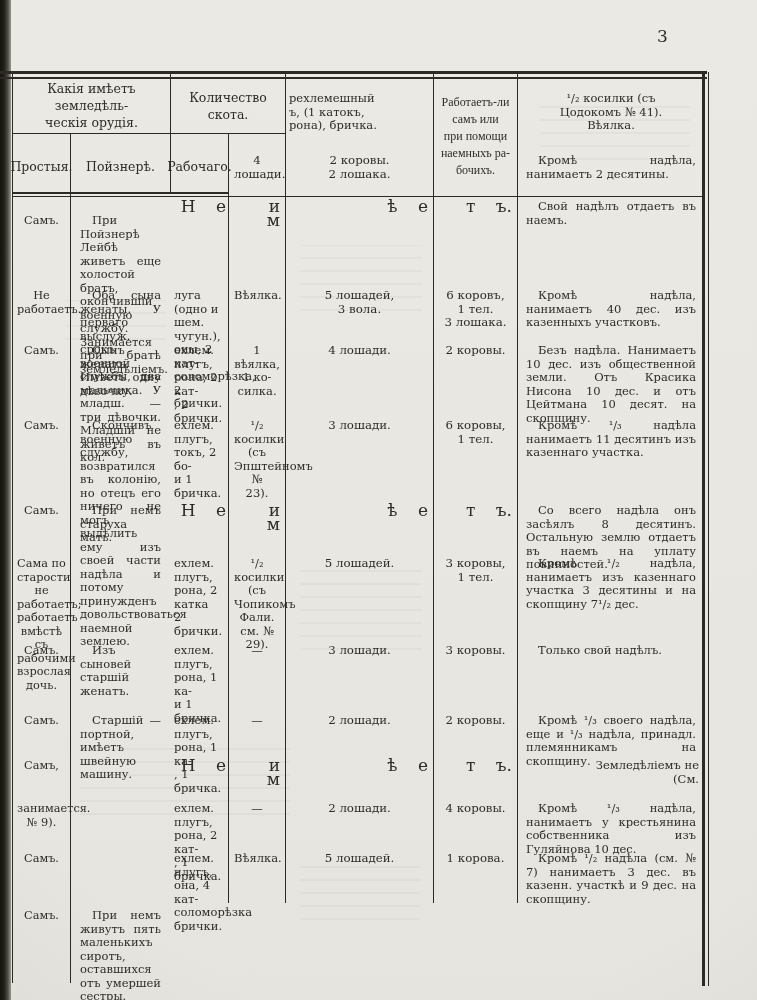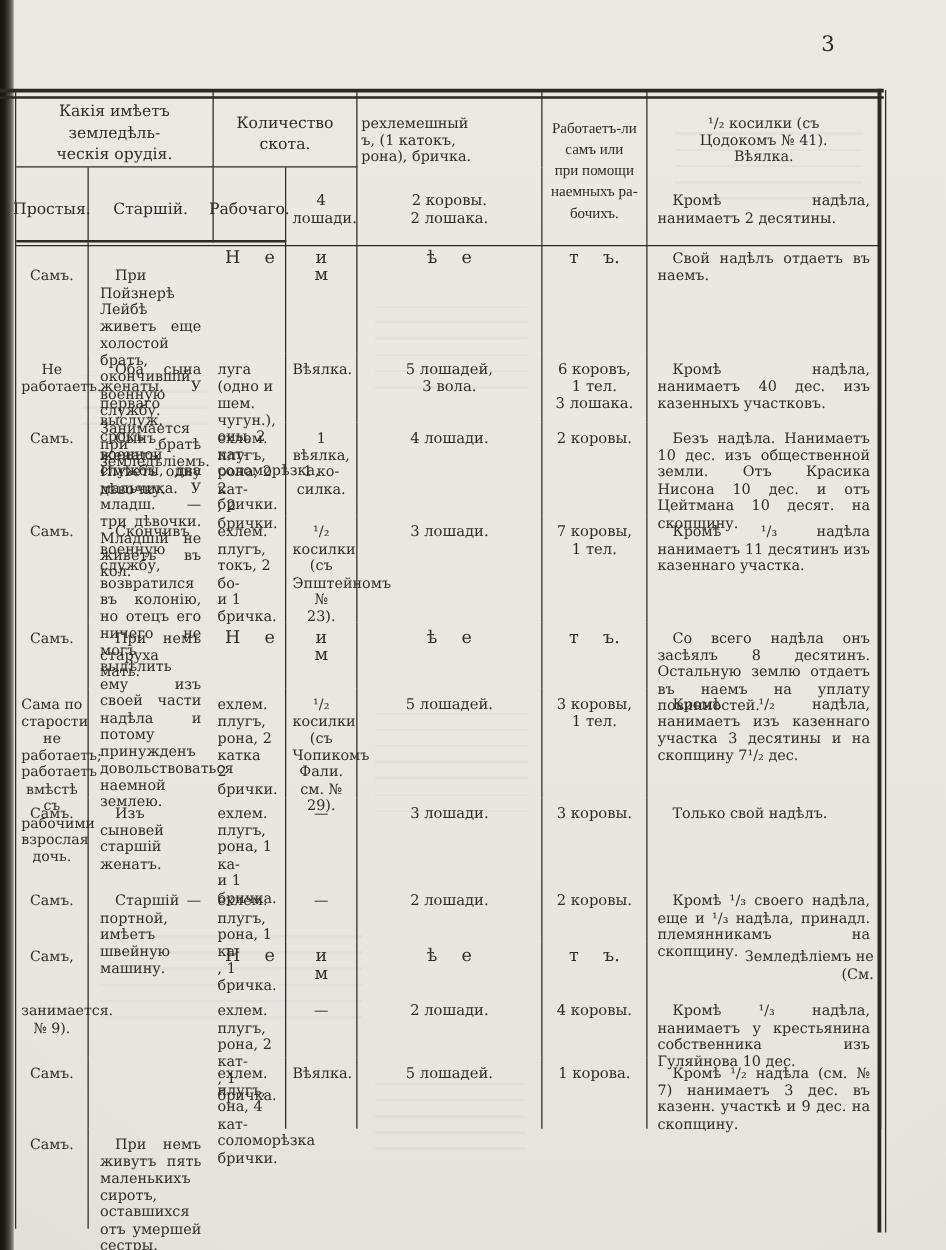--- a/index.html
+++ b/index.html
@@ -55,21 +55,21 @@
 
   
   .col1{padding-left:3px;padding-right:2px;white-space:pre-line;}
   .col2{text-align:center;white-space:pre-line;}
   .col3{text-align:center;white-space:pre-line;font-size:11.8px;}
   .col4{text-align:center;white-space:pre-line;font-size:11.8px;}
   .col5{text-align:justify;text-indent:12px;padding:6px 8px 0 8px;}
   .col6{text-align:center;padding:6px 4px 0 4px;font-size:11.3px;}
   .col7{text-align:justify;text-indent:12px;padding:6px 10px 0 9px;border-right:none;}
   
-  .sp{text-align:center;white-space:normal;word-spacing:15px;font-size:14px;text-indent:0;}
+  .sp{text-align:right;white-space:normal;word-spacing:15px;font-size:17px;text-indent:0;}
   .sp2{word-spacing:26px;}
   
   .rt{padding-top:20px;}
   
   .ra{text-align:right;text-indent:0;white-space:pre-line;padding-right:5px;}
   .la{text-align:center;white-space:pre-line;padding-left:4px;}
 </style>
 </head>
 <body>
 
@@ -95,21 +95,21 @@
 
     <div class="c hc g1">Какія имѣетъ земледѣль-
 ческія орудія.</div>
     <div class="c hc g2">Количество скота.</div>
     <div class="c hc h6">Работаетъ-ли
 самъ или
 при помощи
 наемныхъ ра-
 бочихъ.</div>
     <div class="c hc hc2 s1">Простыя.</div>
-    <div class="c hc hc2 s2">Старшій.</div>
+    <div class="c hc hc2 s2">Пойзнерѣ.</div>
     <div class="c hc hc2 s3">Рабочаго.</div>
 
     <div class="row">
       <div class="c col1 rt">рехлемешный
 ъ, (1 катокъ,
 рона), бричка.</div>
       <div class="c col2 rt">¹/₂ косилки (съ
 Цодокомъ № 41).
 Вѣялка.</div>
       <div class="c col3 rt">4 лошади.</div>
@@ -161,21 +161,21 @@
     </div>
 
     <div class="row">
       <div class="c col1">ехлем. плугъ,
 токъ, 2 бо-
 и 1 бричка.</div>
       <div class="c col2">¹/₂ косилки (съ
 Эпштейномъ №
 23).</div>
       <div class="c col3">3 лошади.</div>
-      <div class="c col4">7 коровы,
+      <div class="c col4">6 коровы,
 1 тел.</div>
       <div class="c col5">Кромѣ ¹/₃ надѣла нанимаетъ 11 десятинъ изъ казеннаго участка.</div>
       <div class="c col6">Самъ.</div>
       <div class="c col7">При немъ старуха мать.</div>
     </div>
 
     <div class="row">
       <div class="c col1 sp">Н е</div>
       <div class="c col2 sp sp2">и м</div>
       <div class="c col3 sp">ѣ е</div>

